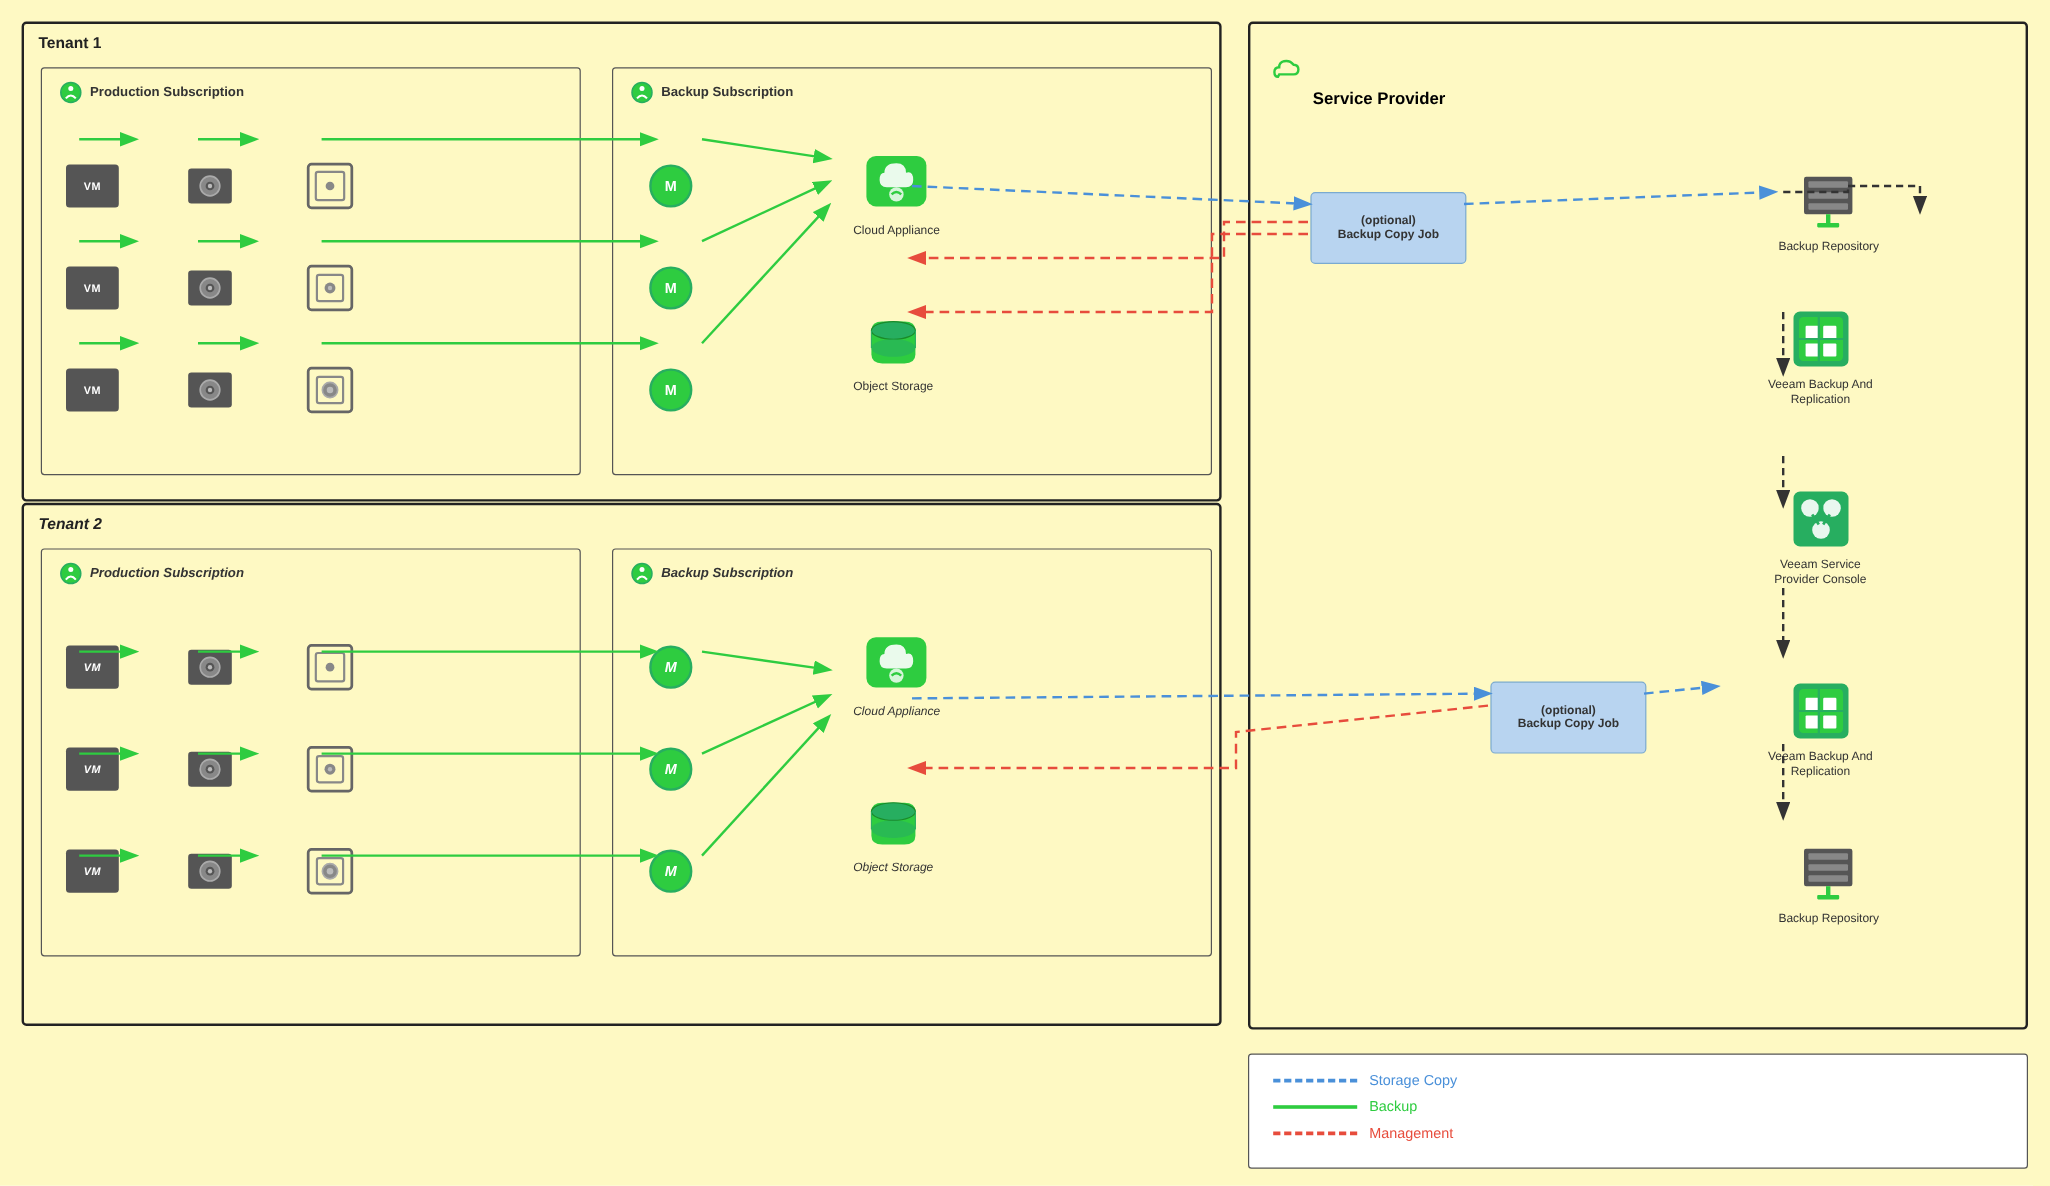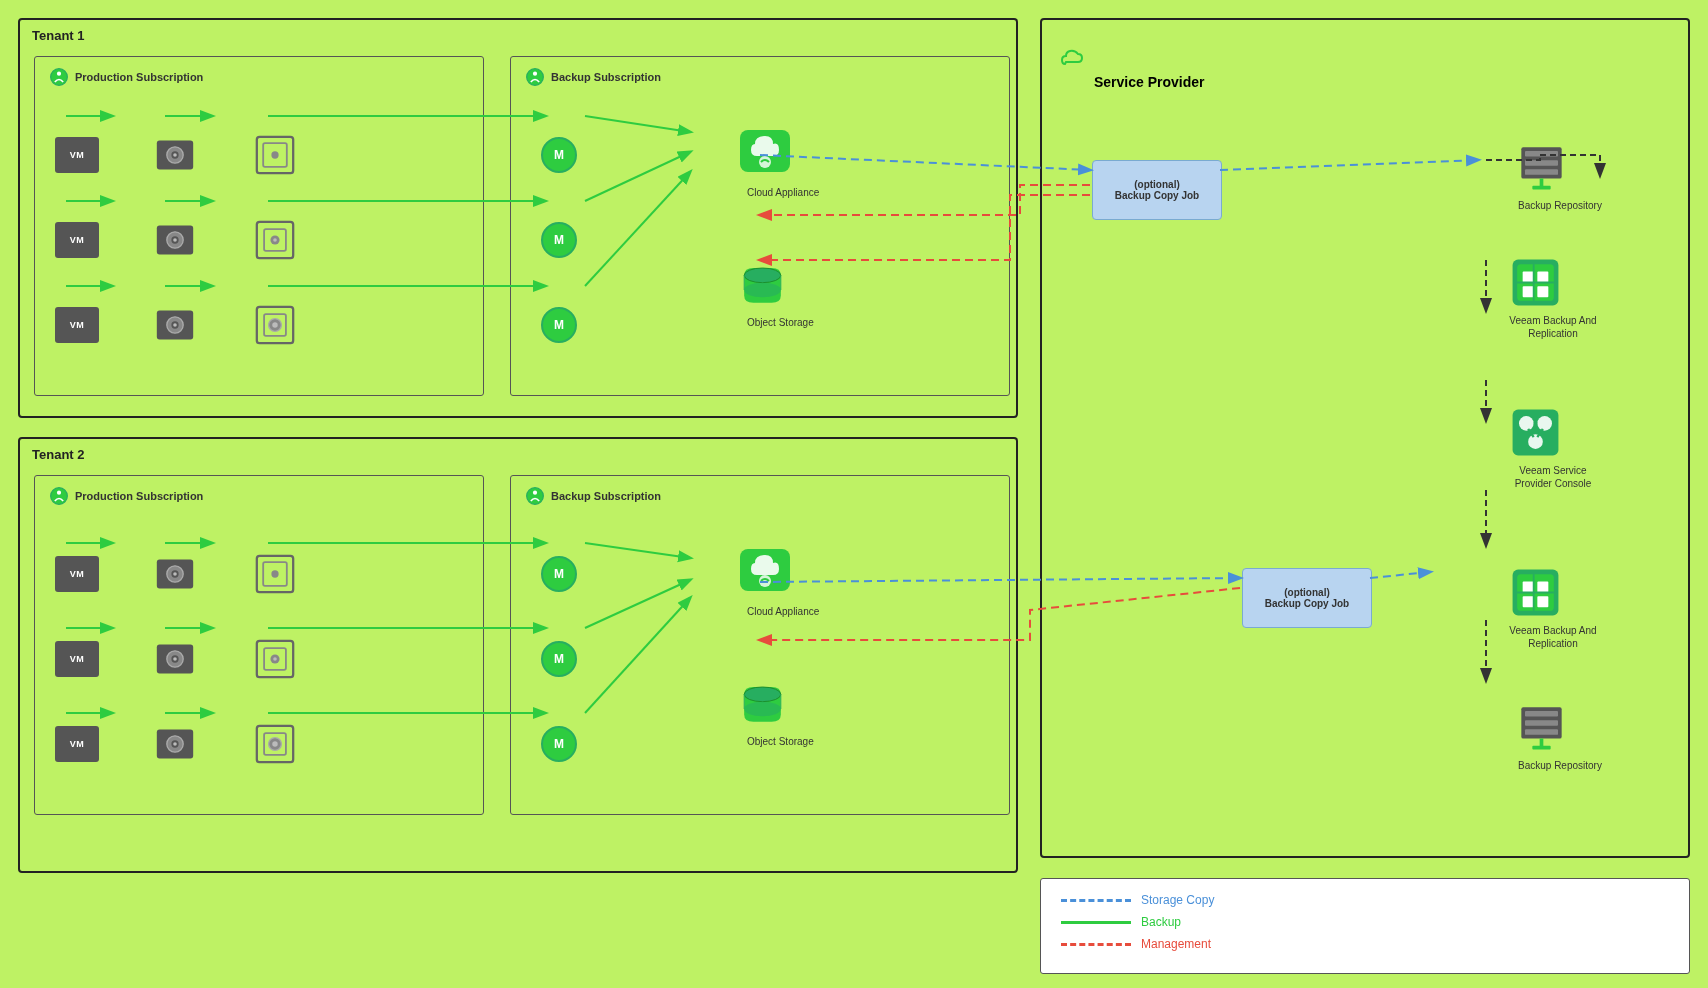--- a/index.html
+++ b/index.html
@@ -10,21 +10,21 @@
       width: 1708px;
       height: 988px;
       overflow: hidden;
       position: relative;
     }
 
     .diagram-container {
       width: 1708px;
       height: 988px;
       position: relative;
-      background: #bef264;
+      background: #fef9c3;
       padding: 16px;
     }
 
     
     .tenant-box {
       position: absolute;
       border: 2px solid #222;
       border-radius: 4px;
     }
 
@@ -84,21 +84,20 @@
       align-items: center;
       gap: 4px;
     }
 
     .icon-label {
       font-size: 10px;
       color: #333;
       text-align: center;
       max-width: 90px;
       line-height: 1.3;
-      margin-left: 36px;
     }
 
     
     .arrows-svg {
       position: absolute;
       top: 0;
       left: 0;
       width: 1708px;
       height: 988px;
       pointer-events: none;
@@ -277,21 +276,21 @@
           <ellipse cx="30" cy="20" rx="20" ry="8" fill="none" stroke="#1a8a2a" stroke-width="1"></ellipse>
           <path d="M10 20 L10 36" stroke="#27ae60" stroke-width="1"></path>
           <path d="M50 20 L50 36" stroke="#27ae60" stroke-width="1"></path>
           <ellipse cx="30" cy="36" rx="20" ry="8" fill="#27ae60" opacity="0.6"></ellipse>
         </svg>
         <span class="icon-label">Object Storage</span>
       </div>
     </div>
   </div>
 
-  <div class="tenant-box" style="left:18px; top:437px; width:1000px; height:436px;">
+  <div class="tenant-box" style="left:18px; top:419px; width:1000px; height:436px;font-style:italic;">
     <span class="tenant-label" style="top:8px; left:12px;">Tenant 2</span>
 
     <div class="sub-box" style="left:14px; top:36px; width:450px; height:340px;">
       <div class="sub-label" style="top:10px; left:14px;">
         <svg width="20" height="20" viewBox="0 0 24 24">
           <circle cx="12" cy="12" r="10" fill="#2ECC40" stroke="#27ae60" stroke-width="1.5"></circle>
           <circle cx="12" cy="8" r="2.5" fill="white"></circle>
           <path d="M7 18 Q12 12 17 18" stroke="white" stroke-width="2" fill="none"></path>
         </svg>
         <span>Production Subscription</span>

